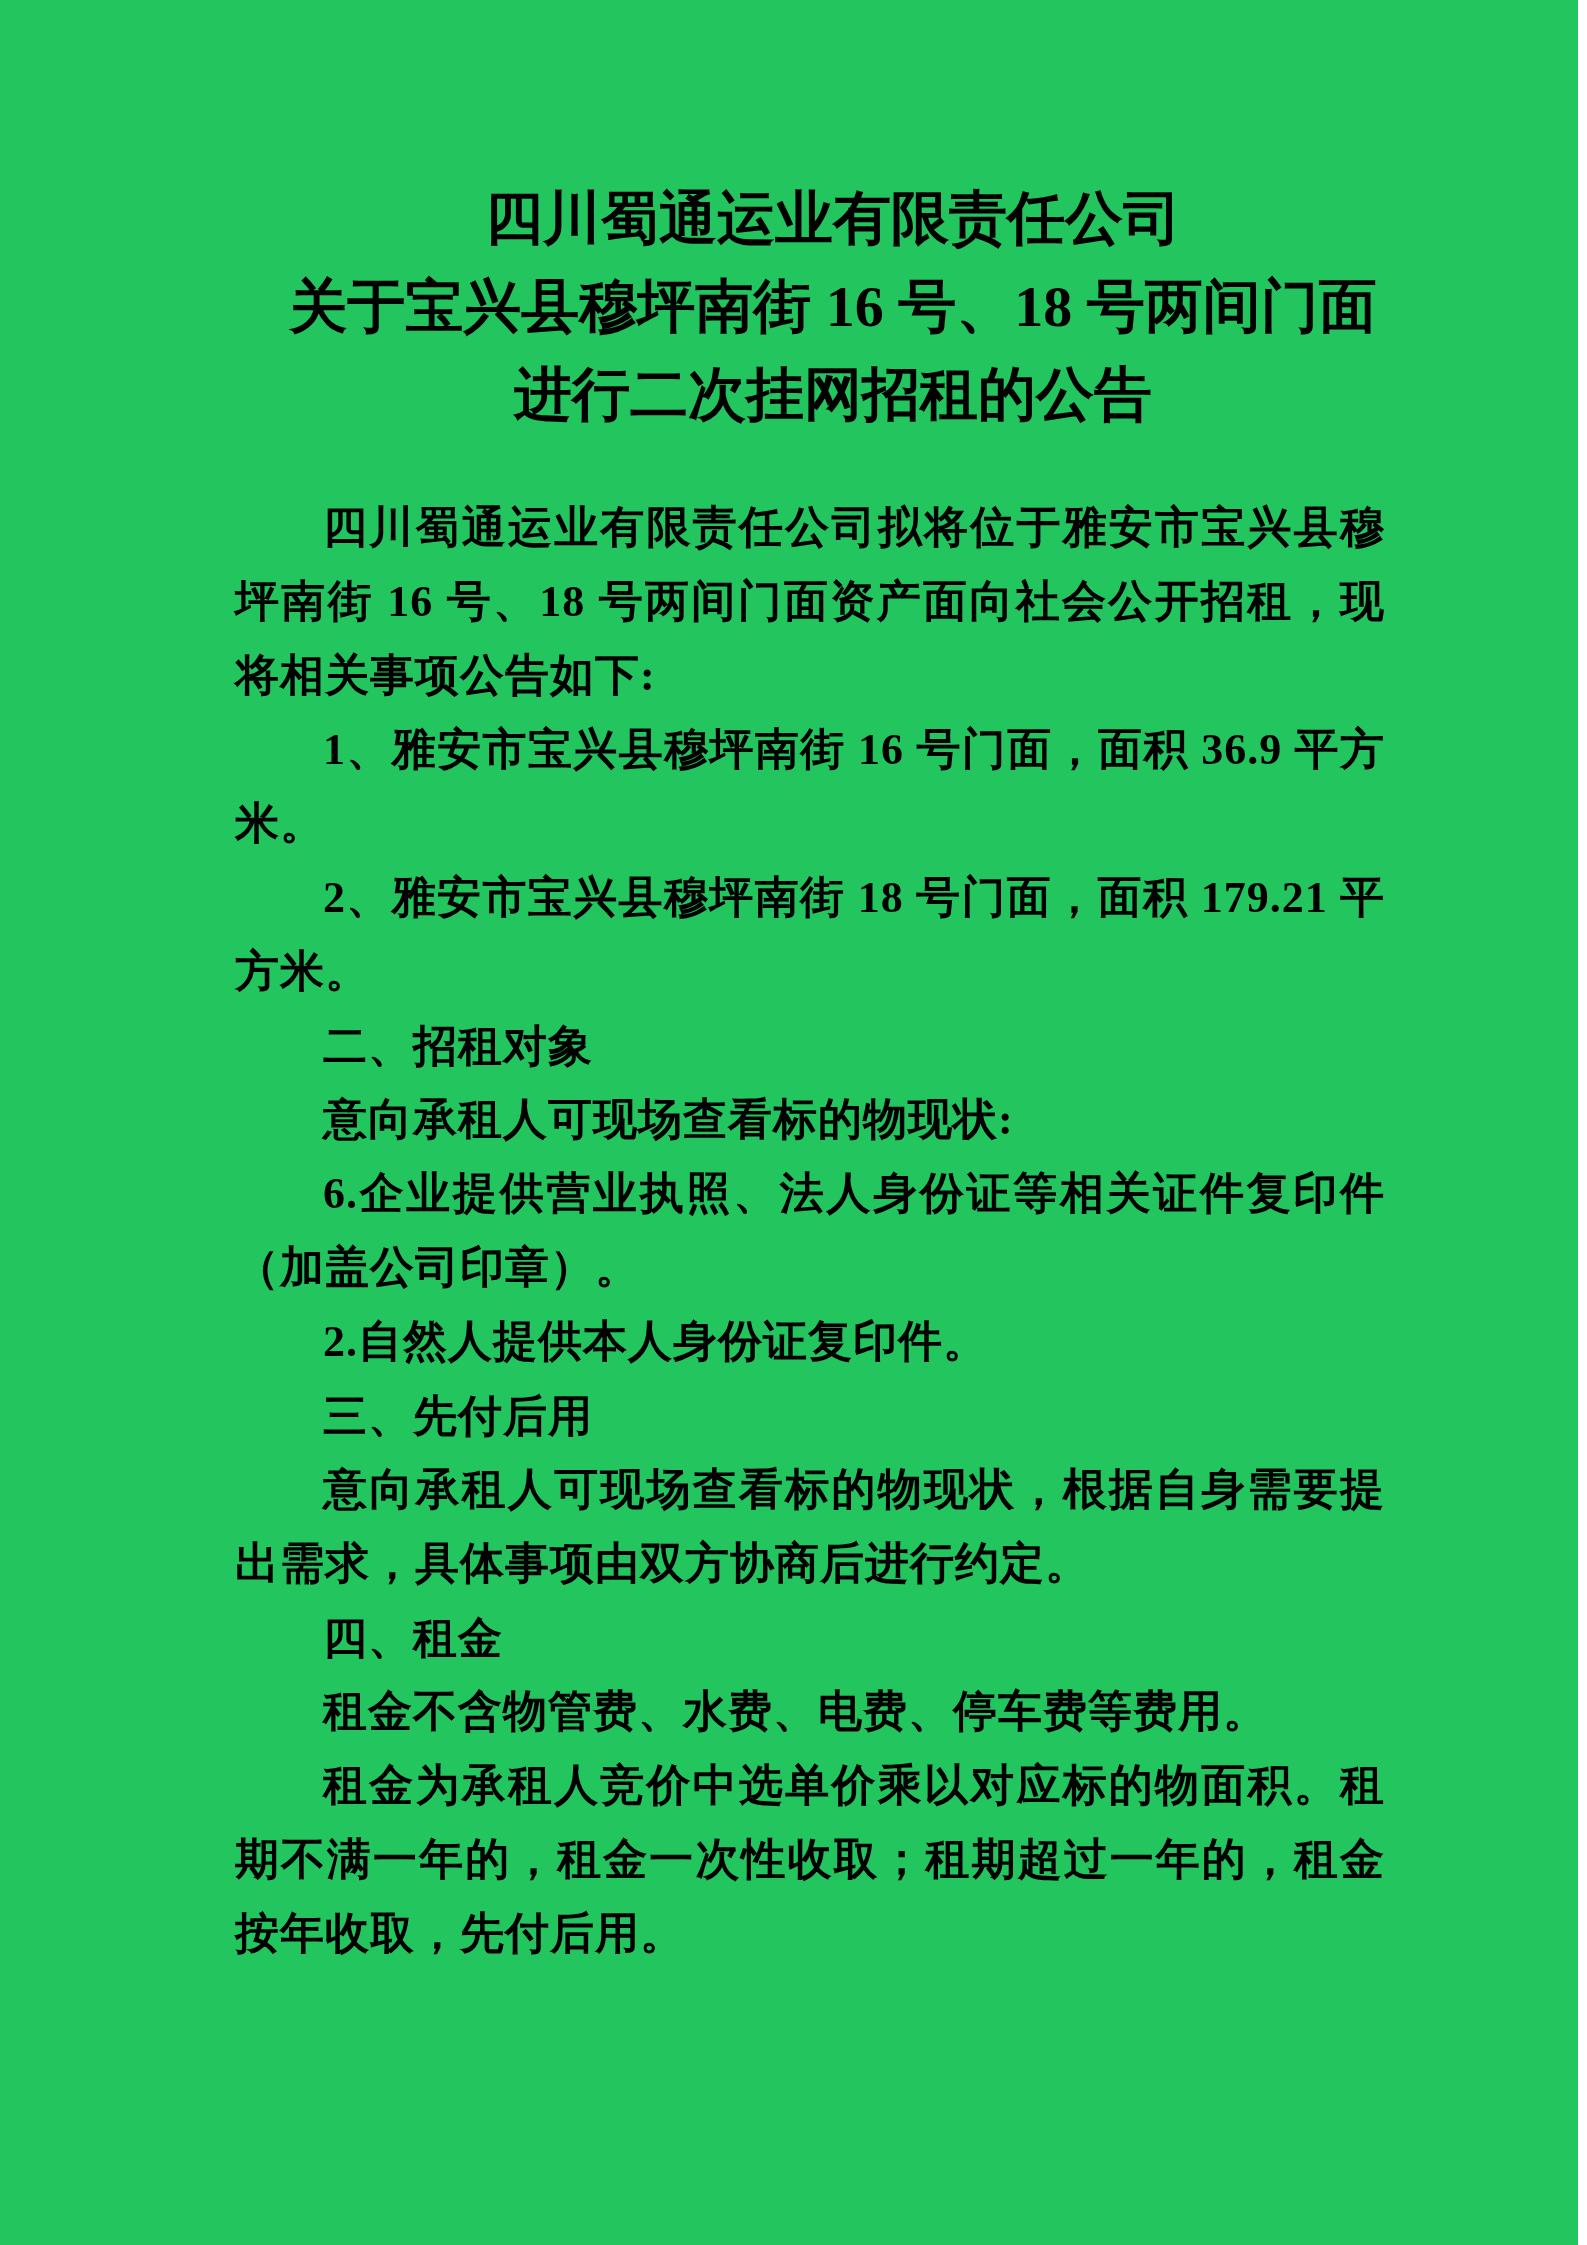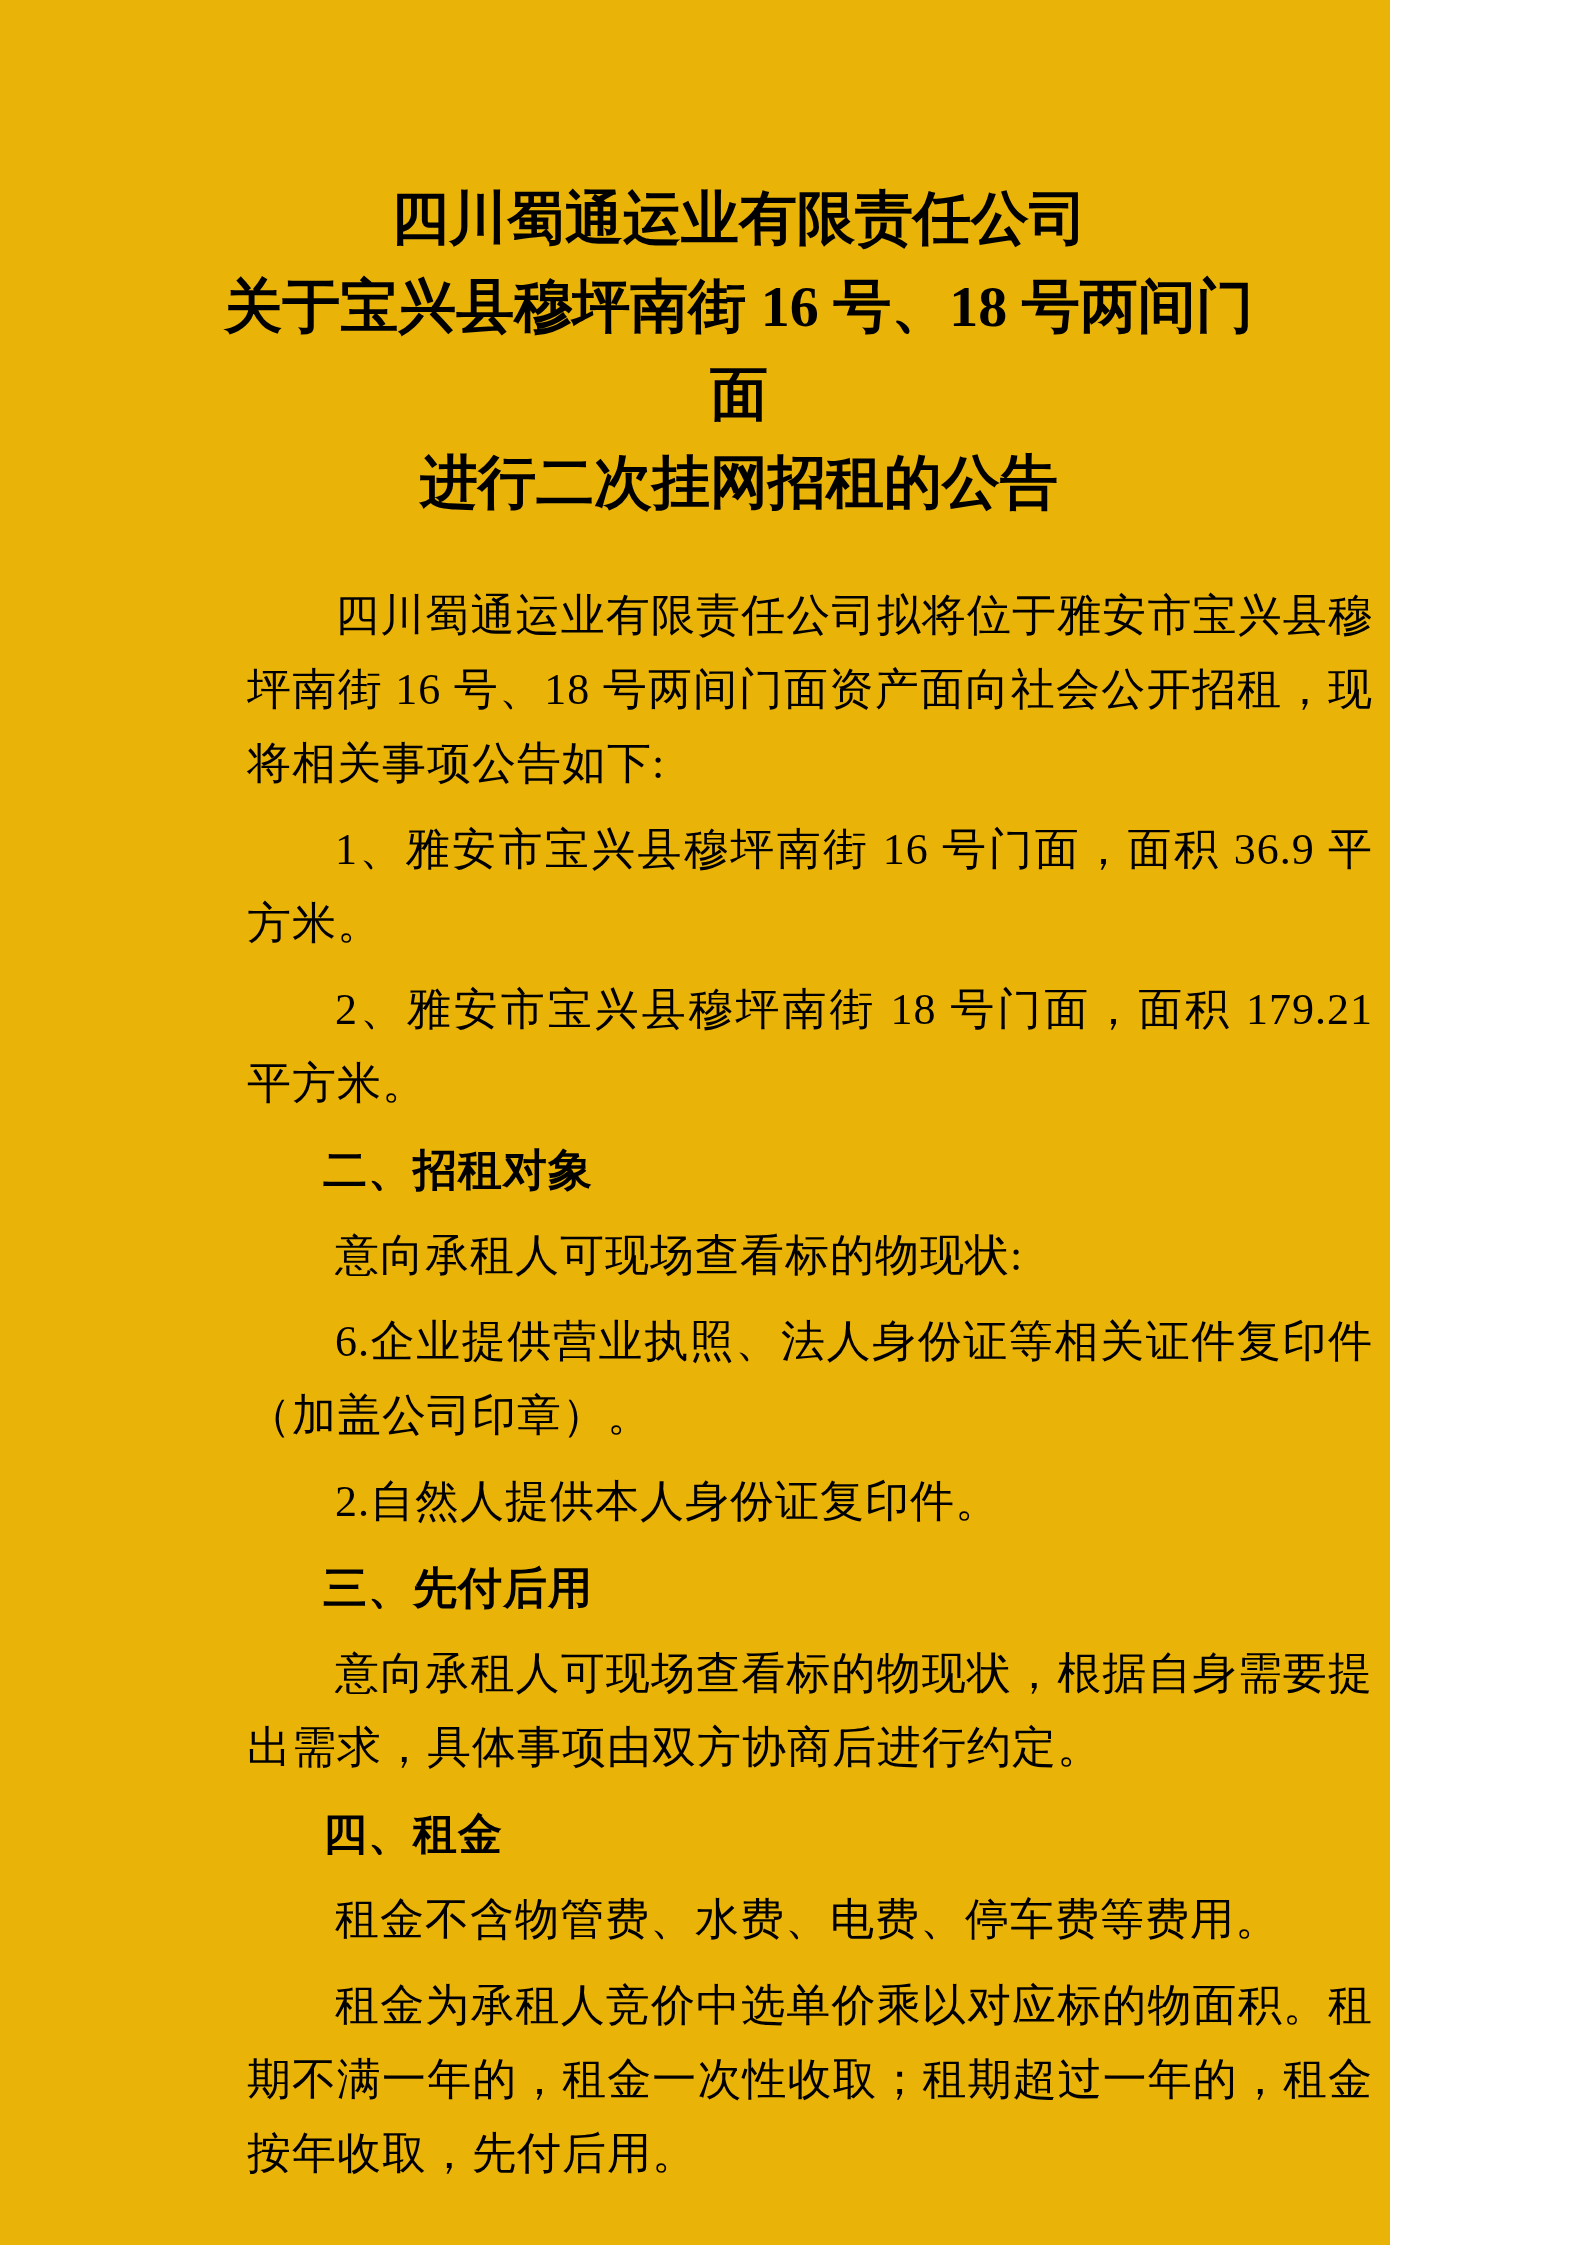--- a/index.html
+++ b/index.html
@@ -2,23 +2,23 @@
 <html><head>
 <meta charset="utf-8">
 <style>
   html, body {
     margin: 0;
     padding: 0;
     background: #ffffff;
   }
   .page {
     position: relative;
-    width: 1390px;
+    width: 1578px;
     height: 2245px;
-    background: #eab308;
+    background: #22c55e;
     box-sizing: border-box;
     padding: 175px 112px 0 235px;
     overflow: hidden;
     color: #000000;
   }
   .doc-title {
     font-family: "Liberation Serif", "DejaVu Serif", serif;
     font-weight: bold;
     font-size: 58px;
     line-height: 88px;
@@ -30,22 +30,23 @@
   .doc-body {
     width: 1150px;
     font-family: "Liberation Serif", "DejaVu Serif", serif;
     font-size: 44px;
     line-height: 74px;
     letter-spacing: 1px;
     text-align: justify;
     color: #000000;
   }
   .paragraph {
-    margin: 12px;
+    margin: 0;
     text-indent: 2em;
+    font-weight: bold;
   }
   .heading {
     margin: 0;
     text-indent: 2em;
     font-family: "Liberation Sans", "DejaVu Sans", sans-serif;
     font-weight: bold;
     letter-spacing: 1px;
   }
 </style>
 </head>

